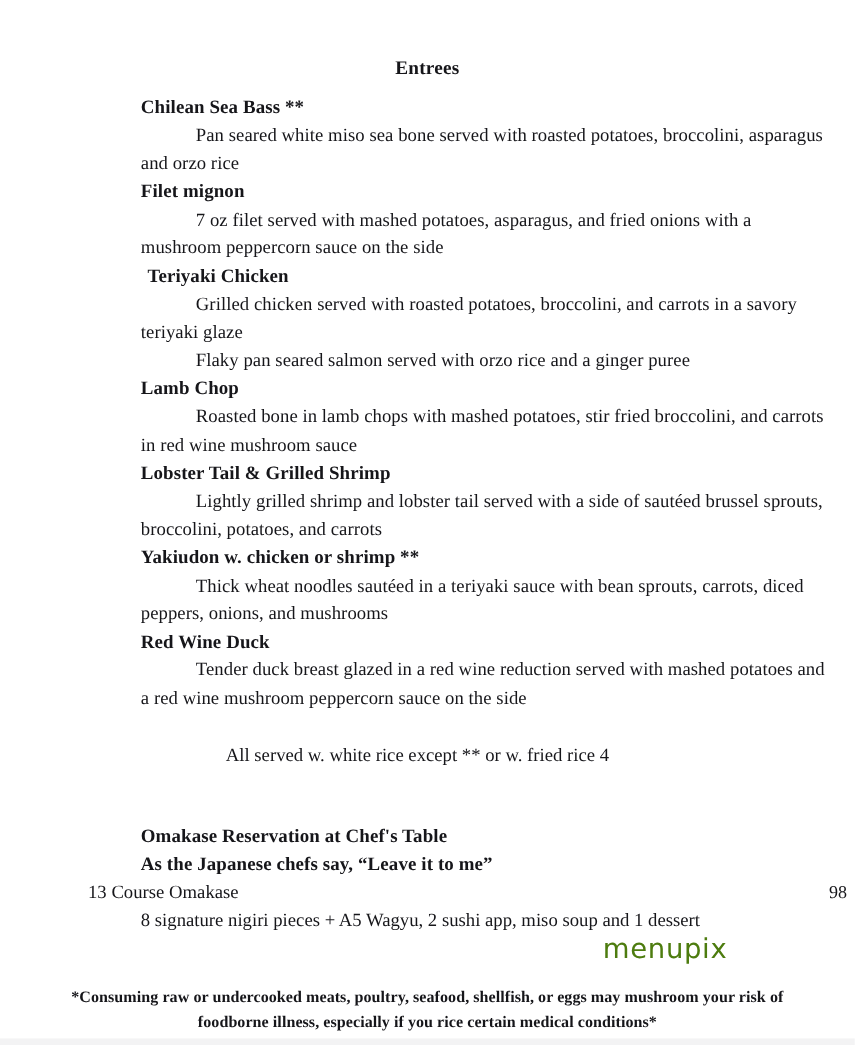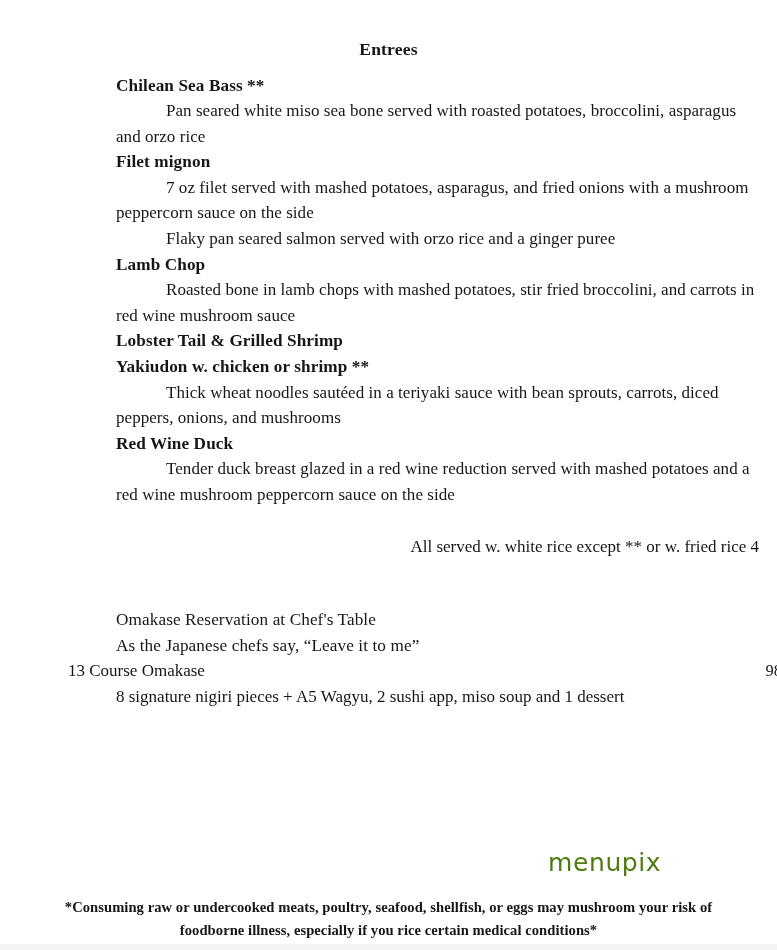--- a/index.html
+++ b/index.html
@@ -13,21 +13,21 @@
     position: relative;
     overflow: hidden;
     font-family: "Liberation Serif", "DejaVu Serif", serif;
     color: #16161a;
     -webkit-font-smoothing: antialiased;
   }
 
   .page {
     position: absolute;
     inset: 0;
-    padding: 0;
+    padding: 12px;
   }
 
   
   .section-title {
     text-align: center;
     font-weight: bold;
     font-size: 17.5px;
     letter-spacing: 0.2px;
     margin: 0;
     padding-top: 41px;
@@ -62,37 +62,37 @@
     display: block;
     font-size: 17px;
     line-height: 25.6px;
     text-indent: 50px;
     margin-right: -64px;
     letter-spacing: 0.05px;
   }
 
   
   .serve-note {
-    text-align: right;
+    text-align: center;
     font-size: 17px;
     line-height: 25.6px;
     margin-top: 26px;
     padding-right: 18px;
   }
 
   
   .omakase {
     margin-top: 48px;
     padding-left: 116px;
     padding-right: 77px;
     position: relative;
   }
   .omakase-line {
     display: block;
-    font-weight: normal;
+    font-weight: bold;
     font-size: 17.2px;
     line-height: 25.6px;
     letter-spacing: 0.1px;
   }
   .omakase-course {
     position: relative;
     display: block;
     font-size: 17px;
     line-height: 25.6px;
     margin-left: -48px;
@@ -161,35 +161,41 @@
 
       <span class="entree-desc">Pan seared white miso sea bone served with roasted potatoes, broccolini, asparagus and orzo rice</span>
     </li>
 
     <li class="entree">
       <span class="entree-head">Filet mignon</span>
 
       <span class="entree-desc">7 oz filet served with mashed potatoes, asparagus, and fried onions with a mushroom peppercorn sauce on the side</span>
     </li>
 
+    <li class="entree">
+      <span class="entree-head indented">Teriyaki Chicken</span>
+
+      <span class="entree-desc">Grilled chicken served with roasted potatoes, broccolini, and carrots in a savory teriyaki glaze</span>
+    </li>
 
     <li class="entree">
 
       <span class="entree-desc">Flaky pan seared salmon served with orzo rice and a ginger puree</span>
     </li>
 
     <li class="entree">
       <span class="entree-head">Lamb Chop</span>
 
       <span class="entree-desc">Roasted bone in lamb chops with mashed potatoes, stir fried broccolini, and carrots in red wine mushroom sauce</span>
     </li>
 
     <li class="entree">
       <span class="entree-head">Lobster Tail &amp; Grilled Shrimp</span>
 
+      <span class="entree-desc">Lightly grilled shrimp and lobster tail served with a side of sautéed brussel sprouts, broccolini, potatoes, and carrots</span>
     </li>
 
     <li class="entree">
       <span class="entree-head">Yakiudon w. chicken or shrimp **</span>
 
       <span class="entree-desc">Thick wheat noodles sautéed in a teriyaki sauce with bean sprouts, carrots, diced peppers, onions, and mushrooms</span>
     </li>
 
     <li class="entree">
       <span class="entree-head">Red Wine Duck</span>

